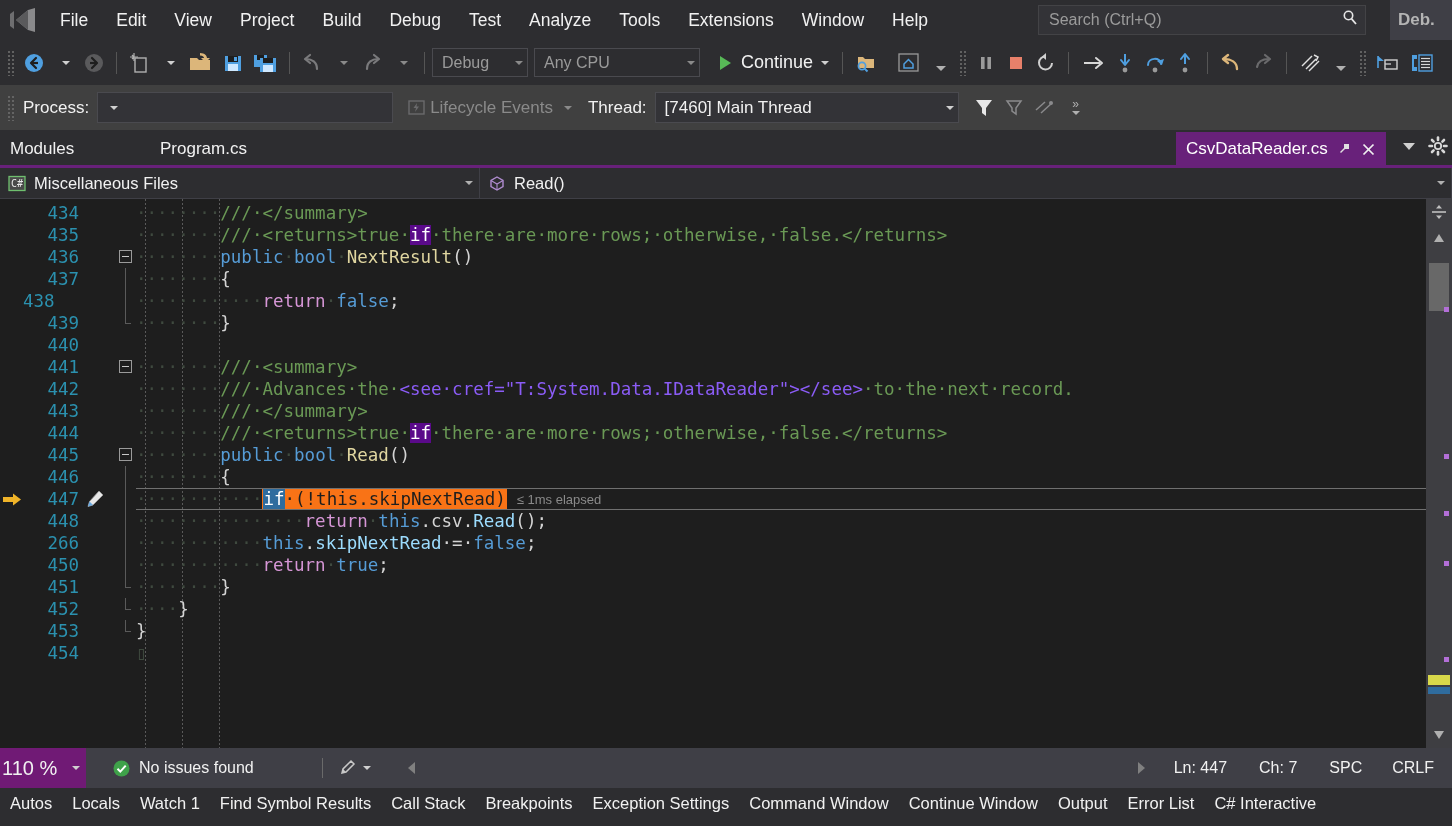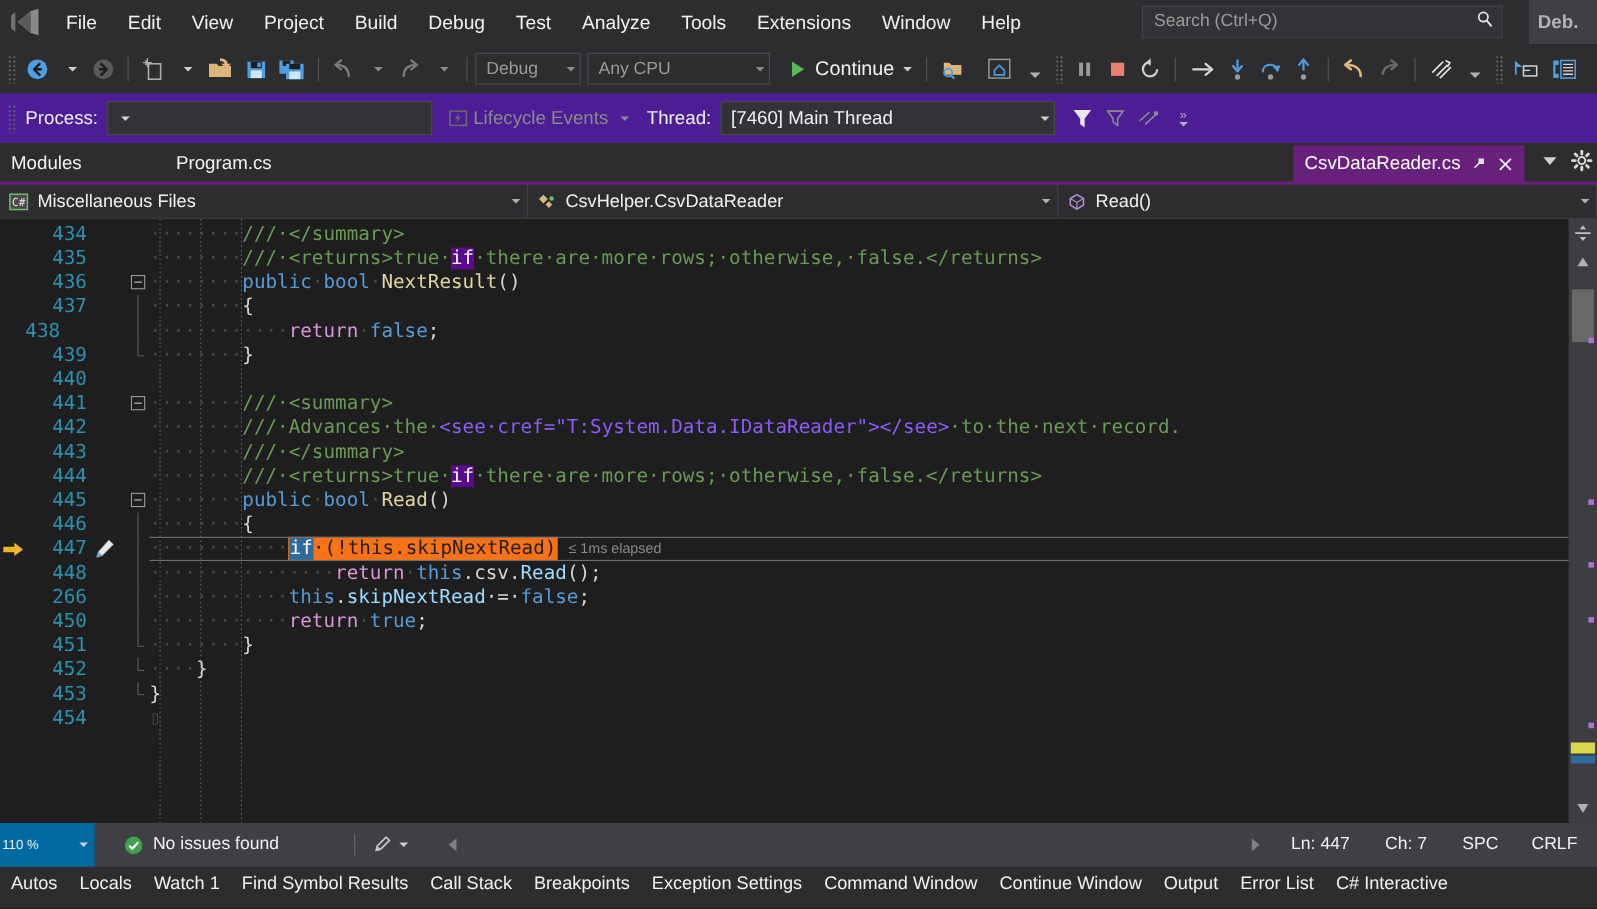--- a/index.html
+++ b/index.html
@@ -57,21 +57,21 @@
   .combo .cv { flex: 1; white-space: nowrap; overflow: hidden; }
   .combo.active { color: #f1f1f1; background: #333337; }
   .grip {
     width: 9px; height: 26px; margin: 0 3px;
     background-image: radial-gradient(#6a6a6a 0.8px, transparent 1px);
     background-size: 4px 4px; opacity: .85;
   }
 
   
   .debugbar {
-    height: 45px; background: #4c1d95; display: flex; align-items: center;
+    height: 45px; background: #404040; display: flex; align-items: center;
     padding-left: 4px;
   }
   .dbg-label { font-size: 17px; color: #f1f1f1; margin: 0 8px 0 4px; white-space: nowrap; }
   .dbg-label.dim { color: #8a8a8a; }
 
   
   .tabrow { height: 38px; background: #2d2d30; position: relative; }
   .doc-tab {
     position: absolute; top: 3px; height: 32px; display: flex; align-items: center;
     font-size: 17px; color: #f1f1f1; padding: 0 10px; white-space: nowrap;
@@ -159,22 +159,22 @@
   .vscroll-btn { width: 26px; height: 22px; display: flex; align-items: center; justify-content: center; }
   .scroll-thumb { position: absolute; left: 3px; width: 20px; background: #686868; }
   .marker { position: absolute; width: 5px; height: 5px; }
 
   
   .statusbar {
     height: 40px; background: #3f3f46; display: flex; align-items: center;
     font-size: 16px; color: #f1f1f1;
   }
   .zoom-combo {
-    width: 86px; height: 40px; background: #0369a1; display: flex; align-items: center;
-    padding: 0 6px 0 2px; font-size: 12px;
+    width: 86px; height: 40px; background: #701a75; display: flex; align-items: center;
+    padding: 0 6px 0 2px; font-size: 20px;
   }
   .st-sep { width: 1px; height: 20px; background: #6a6a6a; margin: 0 14px; }
 
   
   .bottomtabs {
     height: 30px; background: #2d2d30; display: flex; align-items: center;
     font-size: 16.5px; color: #f1f1f1; overflow: hidden;
   }
   .btab { padding: 0 10px; white-space: nowrap; cursor: default; }
 </style>
@@ -528,31 +528,20 @@
 
   <div class="navbar">
     <div class="nav-drop" style="width:480px;">
       <span style="margin-right:8px;display:flex;">
         <svg width="18" height="17" viewBox="0 0 18 17">
           <rect x="1" y="1.5" width="16" height="14" fill="#4a4a4a" stroke="#6fbf6f" stroke-width="1.3"></rect>
           <text x="9" y="12" font-size="10" fill="#e8e8e8" text-anchor="middle" font-family="DejaVu Sans Mono, monospace">C#</text>
         </svg>
       </span>
       <span class="nv">Miscellaneous Files</span>
-      <span class="nav-caret"></span>
-    </div>
-    <div class="nav-drop" style="width:482px;">
-      <span style="margin-right:8px;display:flex;">
-        <svg width="18" height="17" viewBox="0 0 18 17">
-          <path d="M2,6 L6,2 L10,6 L6,10 Z" fill="#dcb67a"></path>
-          <path d="M8,11 L11,8 L14,11 L11,14 Z" fill="#dcb67a"></path>
-          <circle cx="13.5" cy="5.5" r="2" fill="#6fbf6f"></circle>
-        </svg>
-      </span>
-      <span class="nv">CsvHelper.CsvDataReader</span>
       <span class="nav-caret"></span>
     </div>
     <div class="nav-drop" style="flex:1;">
       <span style="margin-right:8px;display:flex;">
         <svg width="18" height="17" viewBox="0 0 18 17">
           <path d="M9,2 L15,5.5 L15,11.5 L9,15 L3,11.5 L3,5.5 Z" fill="none" stroke="#b08cd0" stroke-width="1.4"></path>
           <path d="M3,5.5 L9,9 L15,5.5 M9,9 L9,15" fill="none" stroke="#b08cd0" stroke-width="1.1"></path>
         </svg>
       </span>
       <span class="nv">Read()</span>

